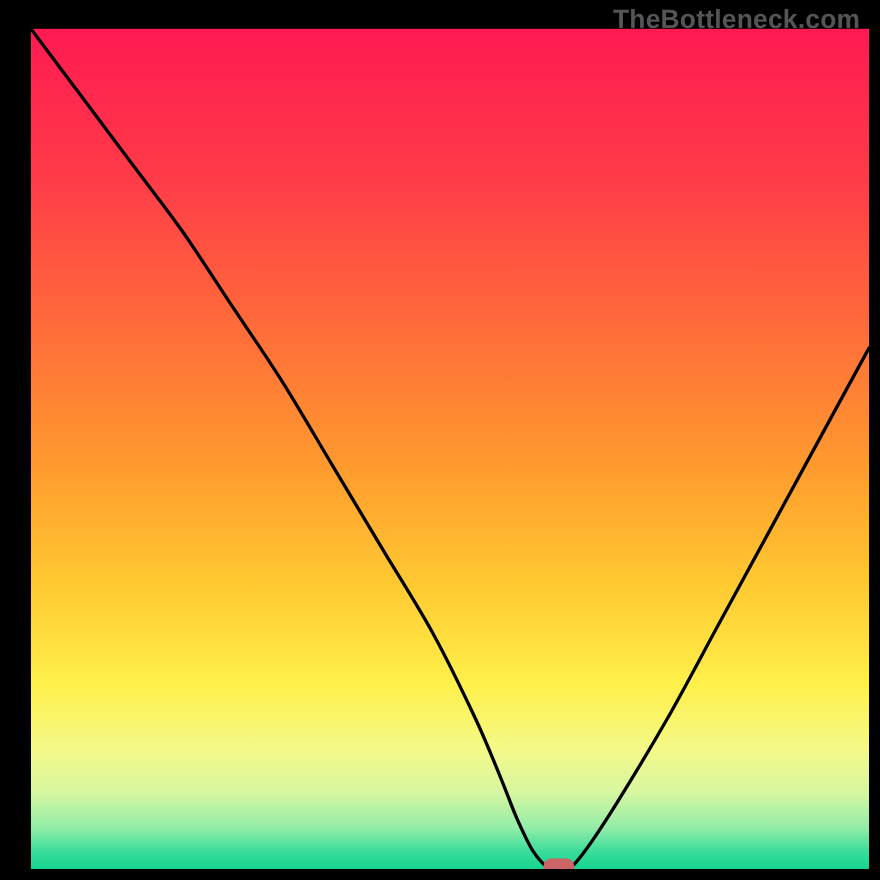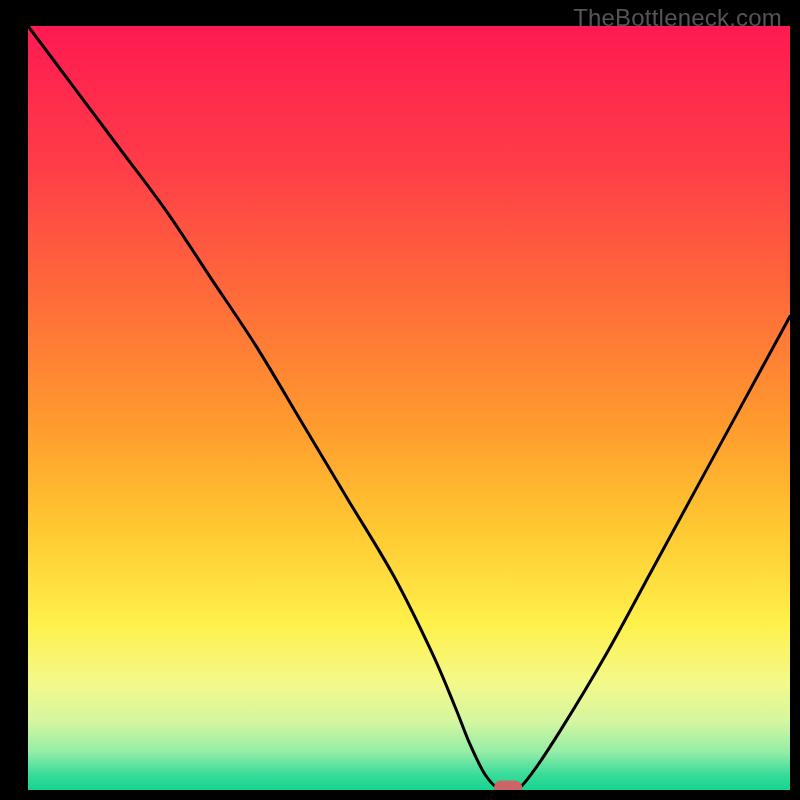--- a/index.html
+++ b/index.html
@@ -16,21 +16,21 @@
     height: 800px;
     background: #000;
   }
   .watermark {
     position: absolute;
     top: 4px;
     right: 18px;
     z-index: 50;
     color: #555558;
     font-size: 24px;
-    font-weight: 400;
+    font-weight: 700;
     letter-spacing: 0.2px;
     user-select: none;
   }
   .chart-area {
     position: absolute;
     left: 28px;
     right: 10px;
     top: 26px;
     bottom: 10px;
   }

